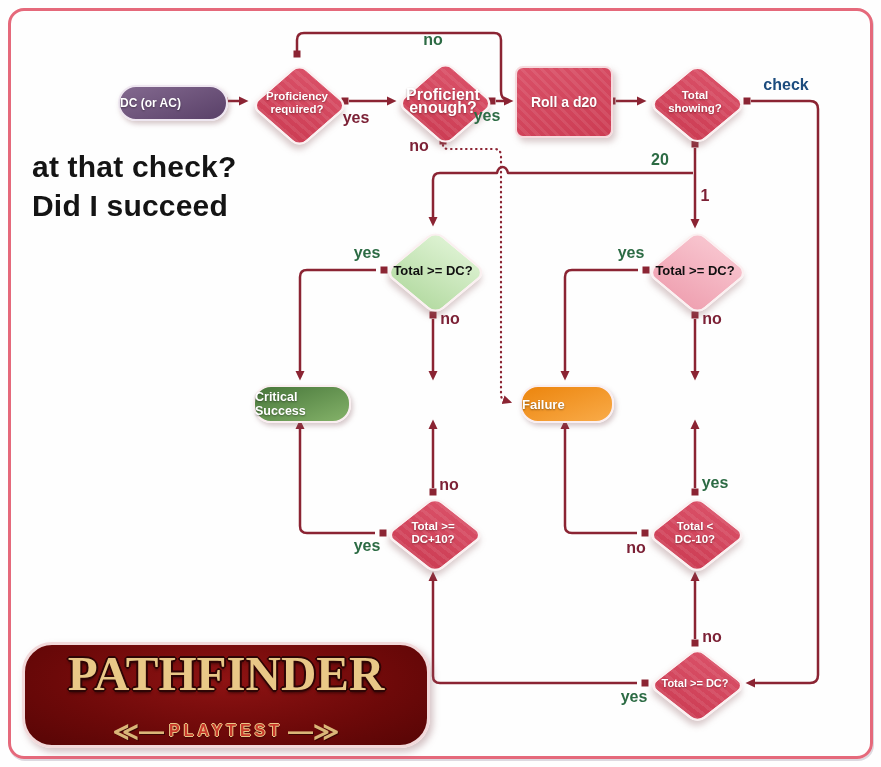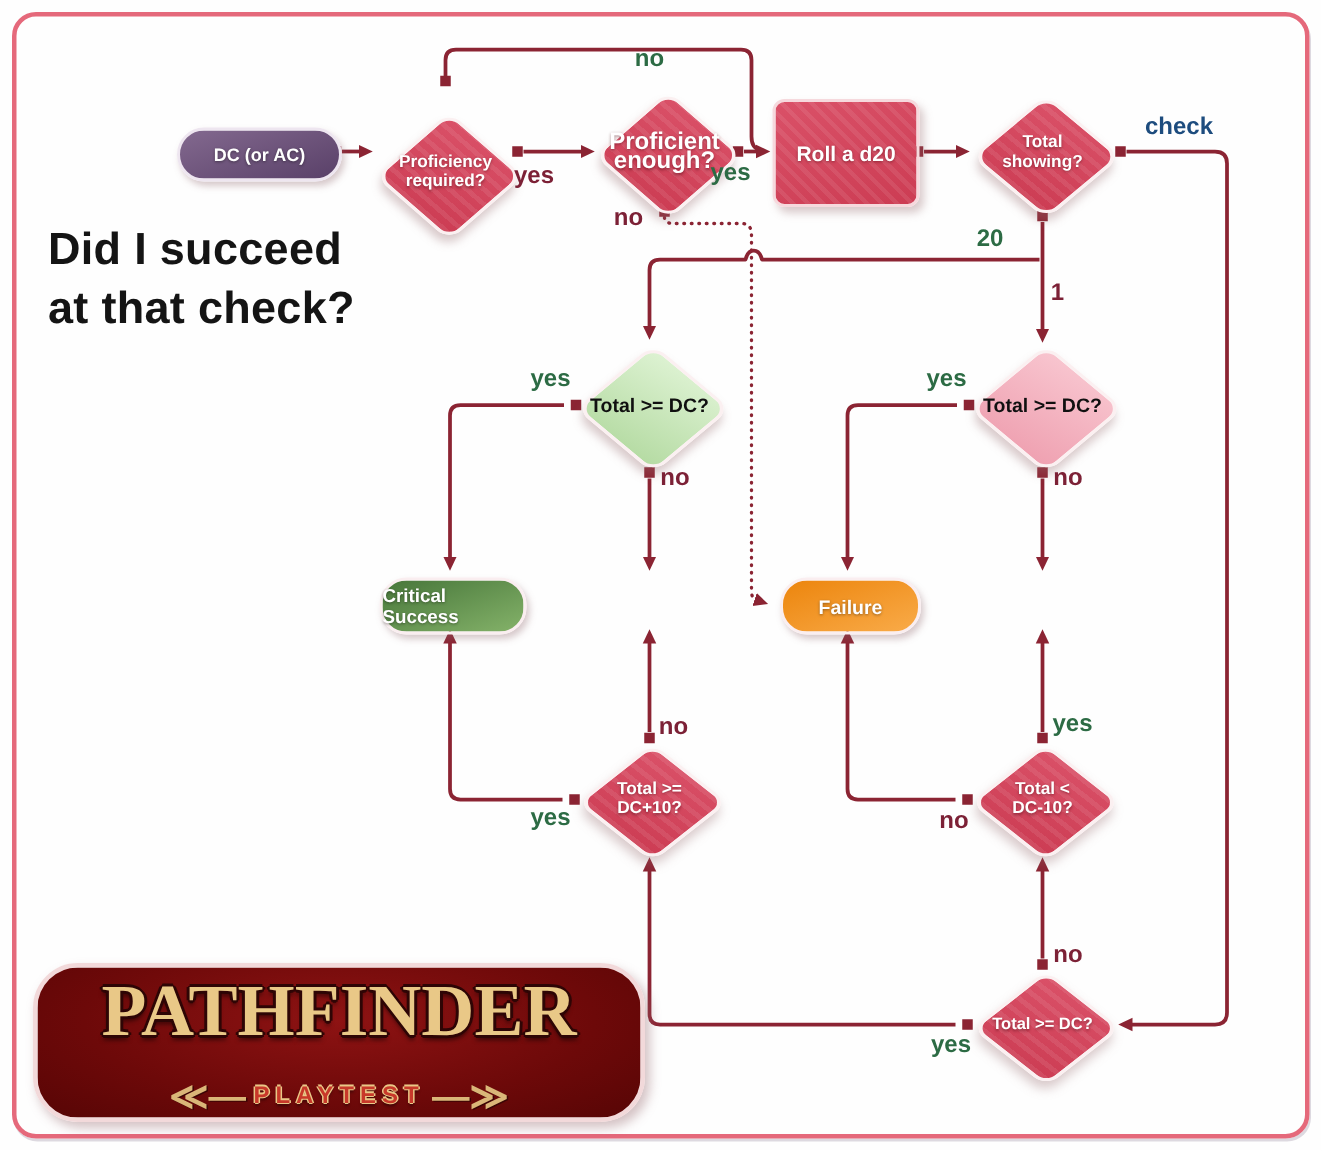--- a/index.html
+++ b/index.html
@@ -21,21 +21,21 @@
           transform:scale(var(--sx),1) rotate(45deg);
           border:2px solid #fbf0f1;border-radius:10px;
           box-shadow:3px 4px 6px rgba(150,105,110,.35);}
   .red-fill{background:
       repeating-linear-gradient(0deg, rgba(255,255,255,.08) 0 3px, rgba(255,255,255,0) 3px 7px),
       linear-gradient(160deg,#da5168 0%,#cc3c53 100%);}
   .green-fill{background:linear-gradient(170deg,#ddf2d2 0%,#b5dba3 100%);}
   .pink-fill{background:linear-gradient(170deg,#f8c5cf 0%,#efa1b1 100%);}
 
   .pill{position:absolute;height:34px;border-radius:18px;border:2px solid #faeef0;
-        display:flex;align-items:center;justify-content:center;
+        display:flex;align-items:center;justify-content:flex-start;
         font-weight:bold;font-size:13px;color:#fff;text-shadow:0 1px 2px rgba(0,0,0,.4);
         box-shadow:2px 3px 5px rgba(140,100,105,.35);}
   .rect-node{position:absolute;border-radius:8px;border:2px solid #f6d9dd;
         display:flex;align-items:center;justify-content:center;
         font-weight:bold;font-size:14px;color:#fff;text-shadow:0 1px 2px rgba(60,0,10,.45);
         background:
           repeating-linear-gradient(45deg, rgba(255,255,255,.08) 0 3px, rgba(255,255,255,0) 3px 7px),
           linear-gradient(160deg,#da5168 0%,#cc3c53 100%);
         box-shadow:3px 4px 6px rgba(150,105,110,.35);}
 
@@ -114,30 +114,30 @@
       <rect x="429.5" y="488.5" width="7" height="7"></rect>
         <rect x="379.5" y="529.5" width="7" height="7"></rect>
       <rect x="691.5" y="488.5" width="7" height="7"></rect>
         <rect x="641.5" y="529.5" width="7" height="7"></rect>
       <rect x="691.5" y="639.5" width="7" height="7"></rect>
         <rect x="641.5" y="679.5" width="7" height="7"></rect>
     </g>
   </svg>
 
   <div class="page-title">
+    <div>at that check?</div>
     <div>Did I succeed</div>
-    <div>at that check?</div>
   </div>
 
   <div class="pill" style="left:118px;top:85px;width:106px;height:32px;font-size:12px;
        background:linear-gradient(160deg,#83698f 0%,#594068 100%);border-color:#eee6f0;">
     <span>DC (or AC)</span>
   </div>
 
-  <div class="diamond" style="left:251px;top:75px;width:92px;height:80px;">
+  <div class="diamond" style="left:251px;top:63px;width:92px;height:80px;">
     <div class="dshape red-fill" style="--s:57px;--sx:1.15;"></div>
     <div class="node-text wt" style="font-size:11.5px;line-height:13px;">
       <div>Proficiency</div>
       <div>required?</div>
     </div>
   </div>
 
   <div class="diamond" style="left:397px;top:61px;width:92px;height:80px;">
     <div class="dshape red-fill" style="--s:57px;--sx:1.15;"></div>
     <div class="node-text wt" style="font-size:16px;line-height:13px;">

